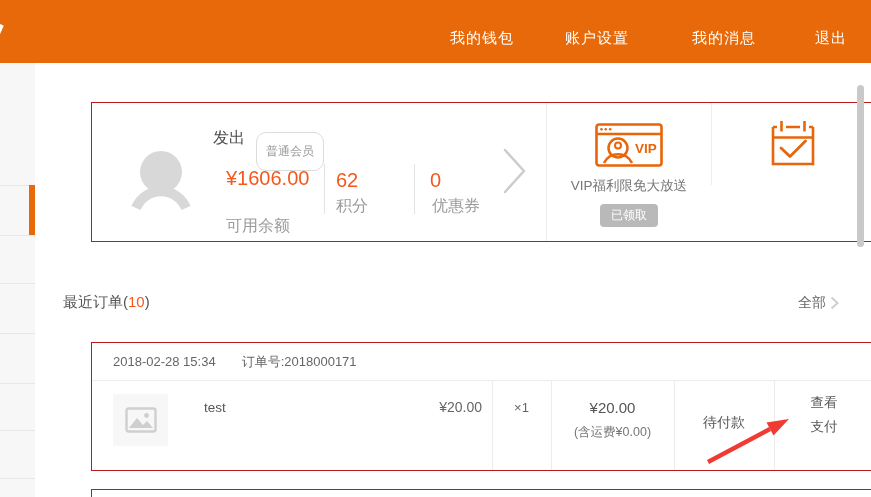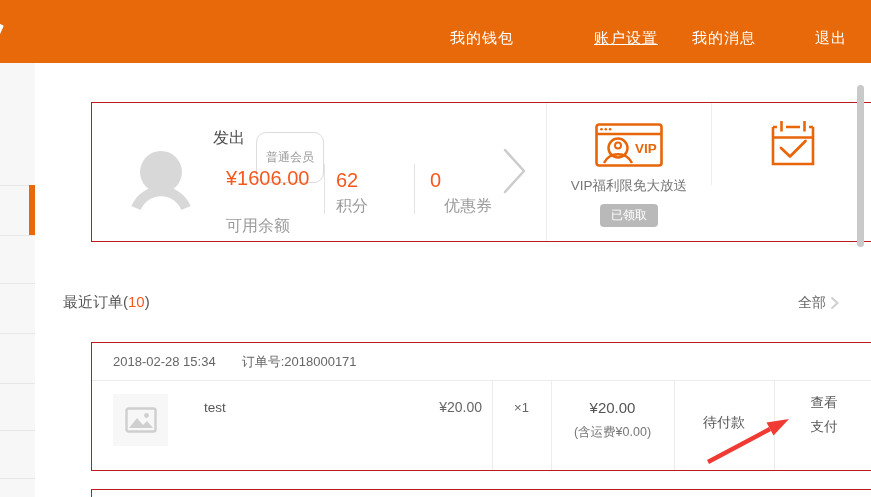--- a/index.html
+++ b/index.html
@@ -4,41 +4,41 @@
 <style>
   * { margin:0; padding:0; box-sizing:border-box; }
   html,body { width:871px; height:497px; }
   body { font-family:"Liberation Sans","DejaVu Sans",sans-serif; background:#fff; }
   #page { position:relative; width:871px; height:497px; overflow:hidden; background:#fff; }
 
   
   .topbar { position:absolute; left:0; top:0; width:871px; height:63px; background:#e86909; overflow:hidden;padding-left:20px; }
   .logo-frag { position:absolute; left:-4px; top:24px; width:5px; height:15px; background:#fff; transform:rotate(24deg); border-radius:1px; }
   .nav-item { position:absolute; top:29px; font-size:15px; color:#ffffff; letter-spacing:1px; cursor:pointer; white-space:nowrap; }
-  .nav-wallet { left:450px; } .nav-account { left:594px;text-decoration:underline; } .nav-msg { left:692px; } .nav-logout { left:815px; }
+  .nav-wallet { left:450px; } .nav-account { left:565px; } .nav-msg { left:692px; } .nav-logout { left:815px; }
 
   
   .sidebar { position:absolute; left:0; top:63px; width:35px; height:434px; background:#f7f7f7; }
   .sb-div { position:absolute; left:0; width:35px; height:1px; background:#e7e7e7; }
   .sb-active { position:absolute; left:29px; top:122px; width:6px; height:50px; background:#e86909; }
 
   
   .card { position:absolute; background:#fff; border:1px solid #b91c1c;margin-left:28px; }
   .profile-card { left:63px; top:102px; width:783px; height:140px; }
   .avatar { position:absolute; left:39px; top:45px; }
   .username { position:absolute; left:121px; top:25px; font-size:16px; color:#4d4d4d; }
-  .member-badge { position:absolute; left:164px; top:29px; font-size:12px; color:#9a9a9a; border:1px solid #dcdcdc; border-radius:10px; padding:16px 9px; background:#fff; }
+  .member-badge { position:absolute; left:164px; top:29px; font-size:12px; color:#9a9a9a; border:1px solid #dcdcdc; border-radius:10px; padding:10px 9px; background:#fff; }
   .stat-value { position:absolute; font-size:20px; color:#f4581d; line-height:26px; }
   .balance-value { left:134px; top:62px; width:90px; word-break:break-all; }
   .points-value { left:244px; top:64px; }
   .coupons-value { left:338px; top:64px; }
   .stat-label { position:absolute; font-size:16px; color:#9b9b9b; }
   .balance-label { left:134px; top:113px; }
   .points-label { left:244px; top:93px; }
-  .coupons-label { left:352px; top:93px; }
+  .coupons-label { left:340px; top:93px; }
   .stat-div { position:absolute; top:61px; width:1px; height:50px; background:#e3e3e3; }
   .stat-div-1 { left:232px; } .stat-div-2 { left:322px; }
   .profile-chevron { position:absolute; left:410px; top:44px; cursor:pointer; }
   .vdiv { position:absolute; top:0; width:1px; background:#ededed; }
   .vdiv-1 { left:454px; height:138px; }
   .vdiv-2 { left:619px; height:82px; }
   .vip-section { position:absolute; left:455px; top:0; width:164px; height:138px; text-align:center; }
   .vip-icon-wrap { margin-top:20px; display:inline-block; }
   .vip-title { margin-top:6px; font-size:13.5px; color:#777; }
   .vip-badge { display:inline-block; margin-top:9px; background:#b9b9b9; color:#fff; font-size:12px; padding:3px 11px; border-radius:4px; cursor:pointer; }

